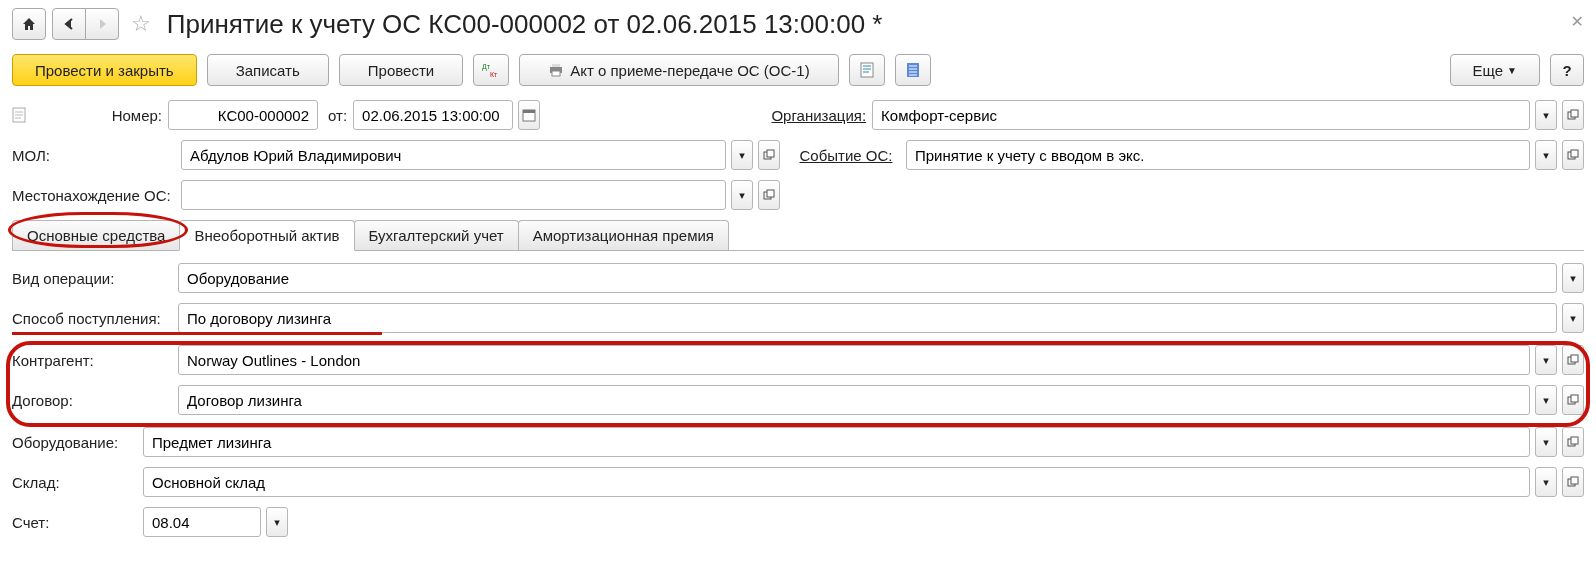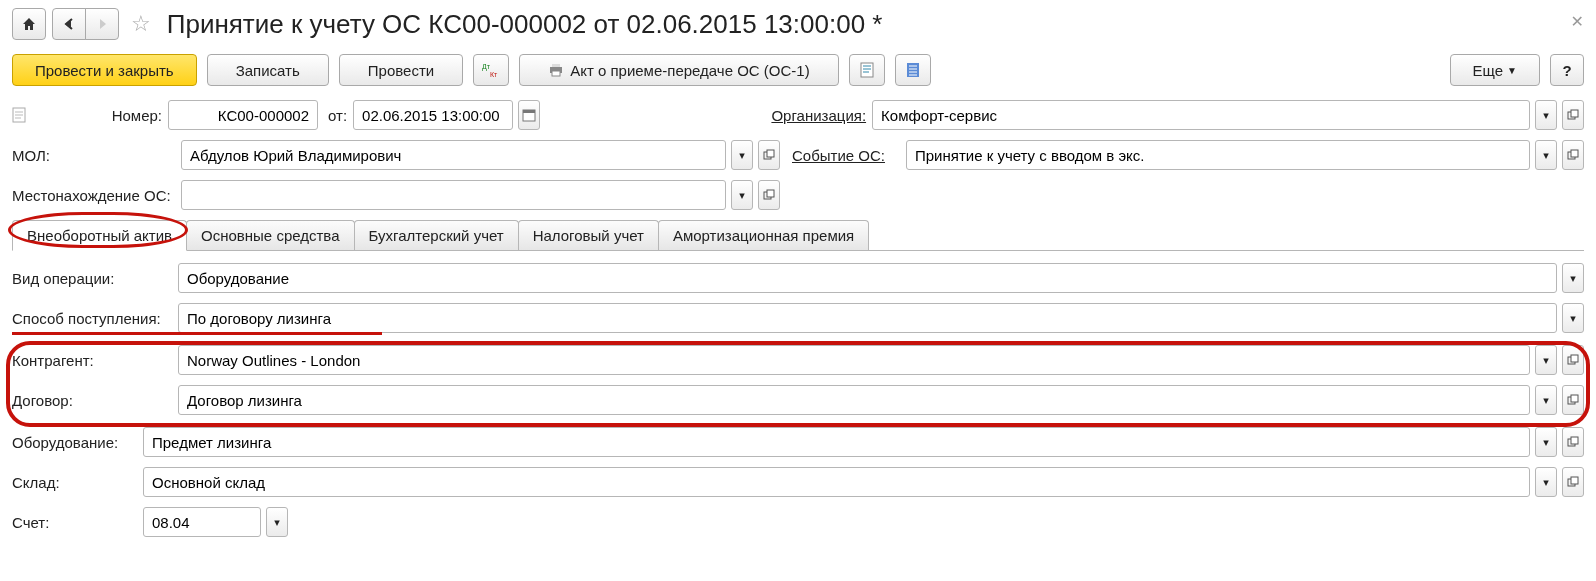--- a/index.html
+++ b/index.html
@@ -173,21 +173,21 @@
     <input value="Абдулов Юрий Владимирович" style="">
   </div>
   <div class="minibtn">▾</div>
   <div class="minibtn openbtn">
     <svg viewBox="0 0 12 12">
         <rect x="1" y="3" width="7" height="7" fill="none" stroke="#555"></rect>
         <rect x="4" y="1" width="7" height="7" fill="#fff" stroke="#555"></rect>
       </svg>
   </div>
 
-  <span class="lbl col-right-lbl" style="width:108px;text-align:left;margin-left:6px">Событие ОС:</span>
+  <span class="lbl col-right-lbl" style="width:108px;text-align:center;margin-left:6px">Событие ОС:</span>
   <div class="input txt grow" style="min-width:540px">
     <input value="Принятие к учету с вводом в экс." style="">
   </div>
   <div class="minibtn">▾</div>
   <div class="minibtn openbtn">
     <svg viewBox="0 0 12 12">
         <rect x="1" y="3" width="7" height="7" fill="none" stroke="#555"></rect>
         <rect x="4" y="1" width="7" height="7" fill="#fff" stroke="#555"></rect>
       </svg>
   </div>
@@ -203,24 +203,23 @@
     <svg viewBox="0 0 12 12">
         <rect x="1" y="3" width="7" height="7" fill="none" stroke="#555"></rect>
         <rect x="4" y="1" width="7" height="7" fill="#fff" stroke="#555"></rect>
       </svg>
   </div>
 </div>
 
 <div class="rel">
   <div class="ring-tab" style="left:-4px; top:-8px; width:180px; height:36px"></div>
   <div class="tabs">
+    <div class="tab">Основные средства</div>
     <div class="tab active">Внеоборотный актив</div>
-    <div class="tab">Основные средства</div>
     <div class="tab">Бухгалтерский учет</div>
-    <div class="tab">Налоговый учет</div>
     <div class="tab">Амортизационная премия</div>
   </div>
 </div>
 
 <div class="fieldrow">
   <span class="lbl" style="width:160px">Вид операции:</span>
   <div class="input txt grow">
       <input value="Оборудование" style="">
     </div>
   <div class="minibtn">▾</div>

